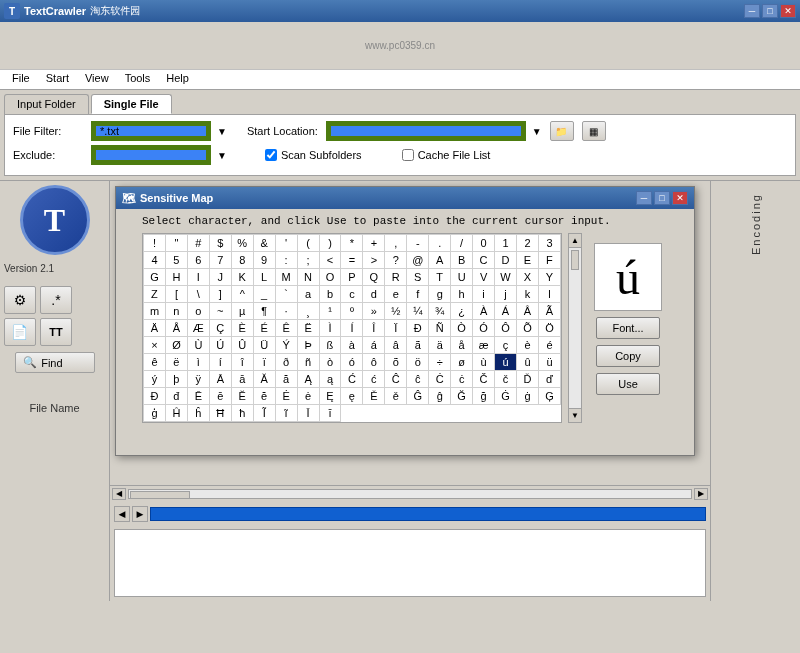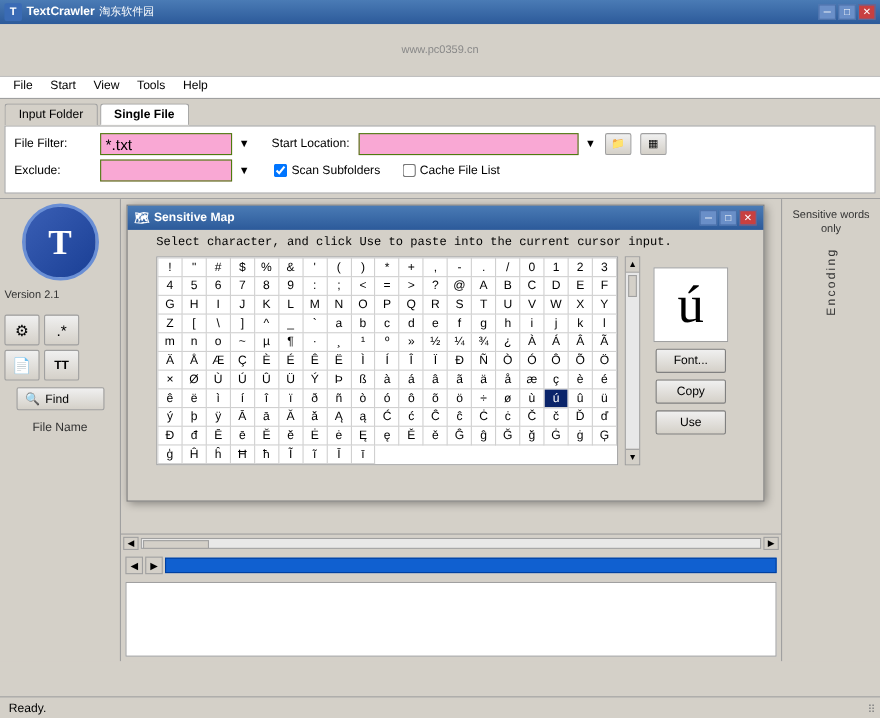--- a/index.html
+++ b/index.html
@@ -109,24 +109,24 @@
       display: flex;
       align-items: center;
       gap: 8px;
       margin-bottom: 4px;
     }
     .form-label {
       font-size: 11px;
       min-width: 70px;
     }
     .form-input {
-      border: 1px solid #4d7c0f;
-      background: #f9a8d4;
+      border: 5px solid #4d7c0f;
+      background: #3b82f6;
       padding: 2px 4px;
-      font-size: 14px;
+      font-size: 11px;
       height: 20px;
     }
 
     
     .sidebar {
       width: 110px;
       background: #d4d0c8;
       border-right: 1px solid #a0a0a0;
       padding: 4px;
       display: flex;
@@ -160,21 +160,21 @@
       display: flex; gap: 4px;
     }
     .find-btn {
       display: flex; align-items: center; gap: 4px;
       background: linear-gradient(to bottom, #f0f0f0, #d4d0c8);
       border: 1px solid #a0a0a0;
       padding: 3px 8px; cursor: pointer; border-radius: 2px;
       font-size: 11px; width: 80px; margin: 2px auto;
     }
     .file-name-label {
-      font-size: 11px; text-align: center; color: #333; margin-top: 4px;
+      font-size: 11px; text-align: center; color: #333; margin-top: 23px;
     }
 
     
     .content-area {
       flex: 1;
       background: #d4d0c8;
       position: relative;
       overflow: hidden;
     }
 
@@ -376,25 +376,25 @@
         <span class="form-label" style="margin-left:12px;">Start Location:</span>
         <input type="text" class="form-input" style="width: 200px;">
         <span style="font-size:10px; margin-left:-2px;">▼</span>
         <button class="sidebar-btn" style="width:24px; height:20px; font-size:10px;">📁</button>
         <button class="sidebar-btn" style="width:24px; height:20px; font-size:10px;">▦</button>
       </div>
       <div class="form-row">
         <span class="form-label">Exclude:</span>
         <input type="text" class="form-input" style="width: 120px;">
         <span style="font-size:10px; margin-left:-2px;">▼</span>
-        <label class="checkbox-label" style="margin-left:14px;align-items:center;">
+        <label class="checkbox-label" style="margin-left:30px;align-items:center;">
           <input type="checkbox" checked="" style="">
           <span>Scan Subfolders</span>
         </label>
-        <label class="checkbox-label" style="margin-left:12px;">
+        <label class="checkbox-label" style="margin-left:32px;">
           <input type="checkbox" style="">
           <span>Cache File List</span>
         </label>
       </div>
     </div>
   </div>
 
   <div style="display: flex; height: 420px; position: relative;">
 
     <div class="sidebar">
@@ -695,26 +695,19 @@
         <div style="width: 16px; height: 16px; background: #d4d0c8; border: 1px solid #a0a0a0; display: flex; align-items: center; justify-content: center; font-size: 9px; cursor: pointer;">◀</div>
         <div style="width: 16px; height: 16px; background: #d4d0c8; border: 1px solid #a0a0a0; display: flex; align-items: center; justify-content: center; font-size: 9px; cursor: pointer;">▶</div>
         <div style="flex: 1; height: 14px; background: #1060d0; border: 1px solid #0040a0;"></div>
       </div>
 
       <div style="position: absolute; bottom: 4px; left: 4px; right: 4px; height: 68px; background: white; border: 1px solid #a0a0a0;"></div>
 
     </div>
 
     <div class="right-panel">
-      <div class="sensitive-text">
-        <span>Sensitive words only</span>
-      </div>
       <div style="font-size: 11px; color: #333; writing-mode: vertical-lr; transform: rotate(180deg); height: 70px; display: flex; align-items: center; justify-content: center; letter-spacing: 2px;">Encoding</div>
     </div>
 
   </div>
 
-  <div class="status-bar">
-    <span>Ready.</span>
-    <span class="status-grip">⠿</span>
-  </div>
 
 </div>
 
 </body></html>

